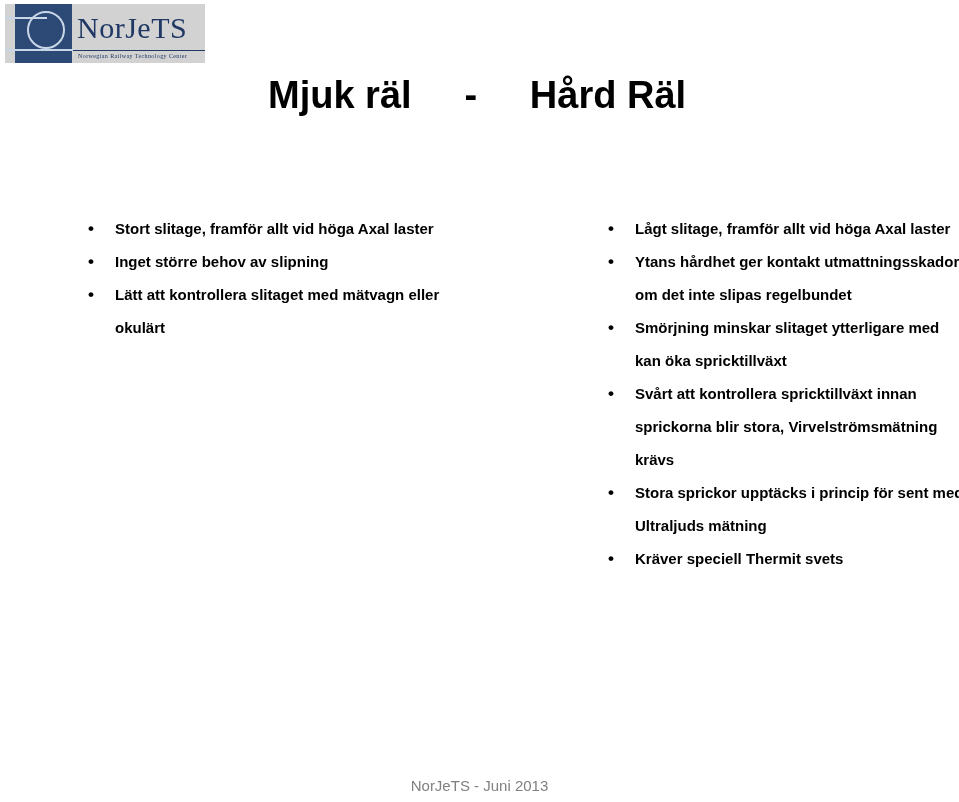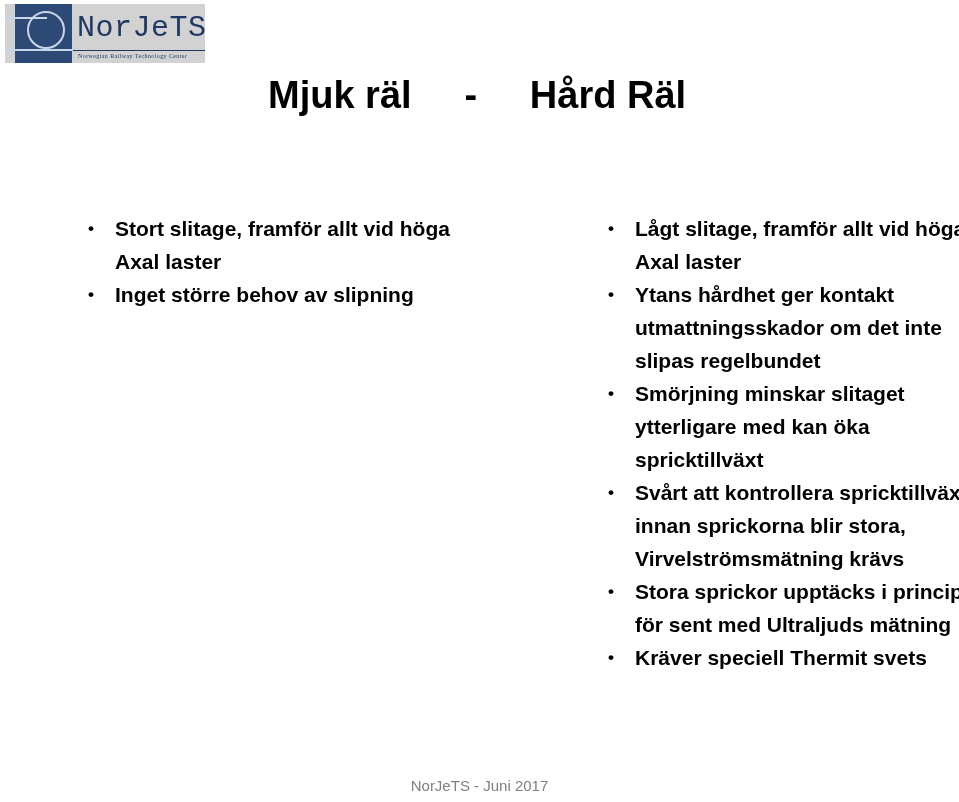--- a/index.html
+++ b/index.html
@@ -57,21 +57,21 @@
     left: -10px;
     top: 45px;
     width: 70px;
     height: 2px;
     background: #c9d6e8;
   }
   #logo-wordmark {
     position: absolute;
     left: 72px;
     top: 8px;
-    font-family: Liberation Mono, monospace;
+    font-family: Liberation Serif, serif;
     font-size: 30px;
     line-height: 32px;
     letter-spacing: 0.5px;
     color: #1f3864;
     white-space: nowrap;
   }
   #logo-rule {
     position: absolute;
     left: 68px;
     top: 46px;
@@ -109,21 +109,21 @@
   .column {
     position: absolute;
     top: 212px;
   }
   #col-left  { left: 78px;  width: 400px; }
   #col-right { left: 598px; width: 370px; }
 
   .bullet-item {
     position: relative;
     padding-left: 37px;
-    font-size: 21px;
+    font-size: 15px;
     font-weight: bold;
     line-height: 33px;
     color: #000000;
   }
   .bullet-item::before {
     content: "\2022";
     position: absolute;
     left: 10px;
     top: 0;
     font-size: 17px;
@@ -154,24 +154,25 @@
   <div id="logo-wordmark">NorJeTS</div>
   <div id="logo-rule"></div>
   <div id="logo-tagline">Norwegian Railway Technology Center</div>
 </div>
 
 <div id="title">Mjuk räl     -     Hård Räl</div>
 
 <div class="column" id="col-left">
   <div class="bullet-item">Stort slitage, framför allt vid höga Axal laster</div>
   <div class="bullet-item">Inget större behov av slipning</div>
+  <div class="bullet-item">Lätt att kontrollera slitaget med mätvagn eller okulärt</div>
 </div>
 
 <div class="column" id="col-right">
   <div class="bullet-item">Lågt slitage, framför allt vid höga Axal laster</div>
   <div class="bullet-item">Ytans hårdhet ger kontakt utmattningsskador om det inte slipas regelbundet</div>
   <div class="bullet-item">Smörjning minskar slitaget ytterligare med kan öka spricktillväxt</div>
   <div class="bullet-item">Svårt att kontrollera spricktillväxt innan sprickorna blir stora, Virvelströmsmätning krävs</div>
   <div class="bullet-item">Stora sprickor upptäcks i princip för sent med Ultraljuds mätning</div>
   <div class="bullet-item">Kräver speciell Thermit svets</div>
 </div>
 
-<div id="footer">NorJeTS - Juni 2017</div>
+<div id="footer">NorJeTS - Juni 2013</div>
 
 </body></html>

